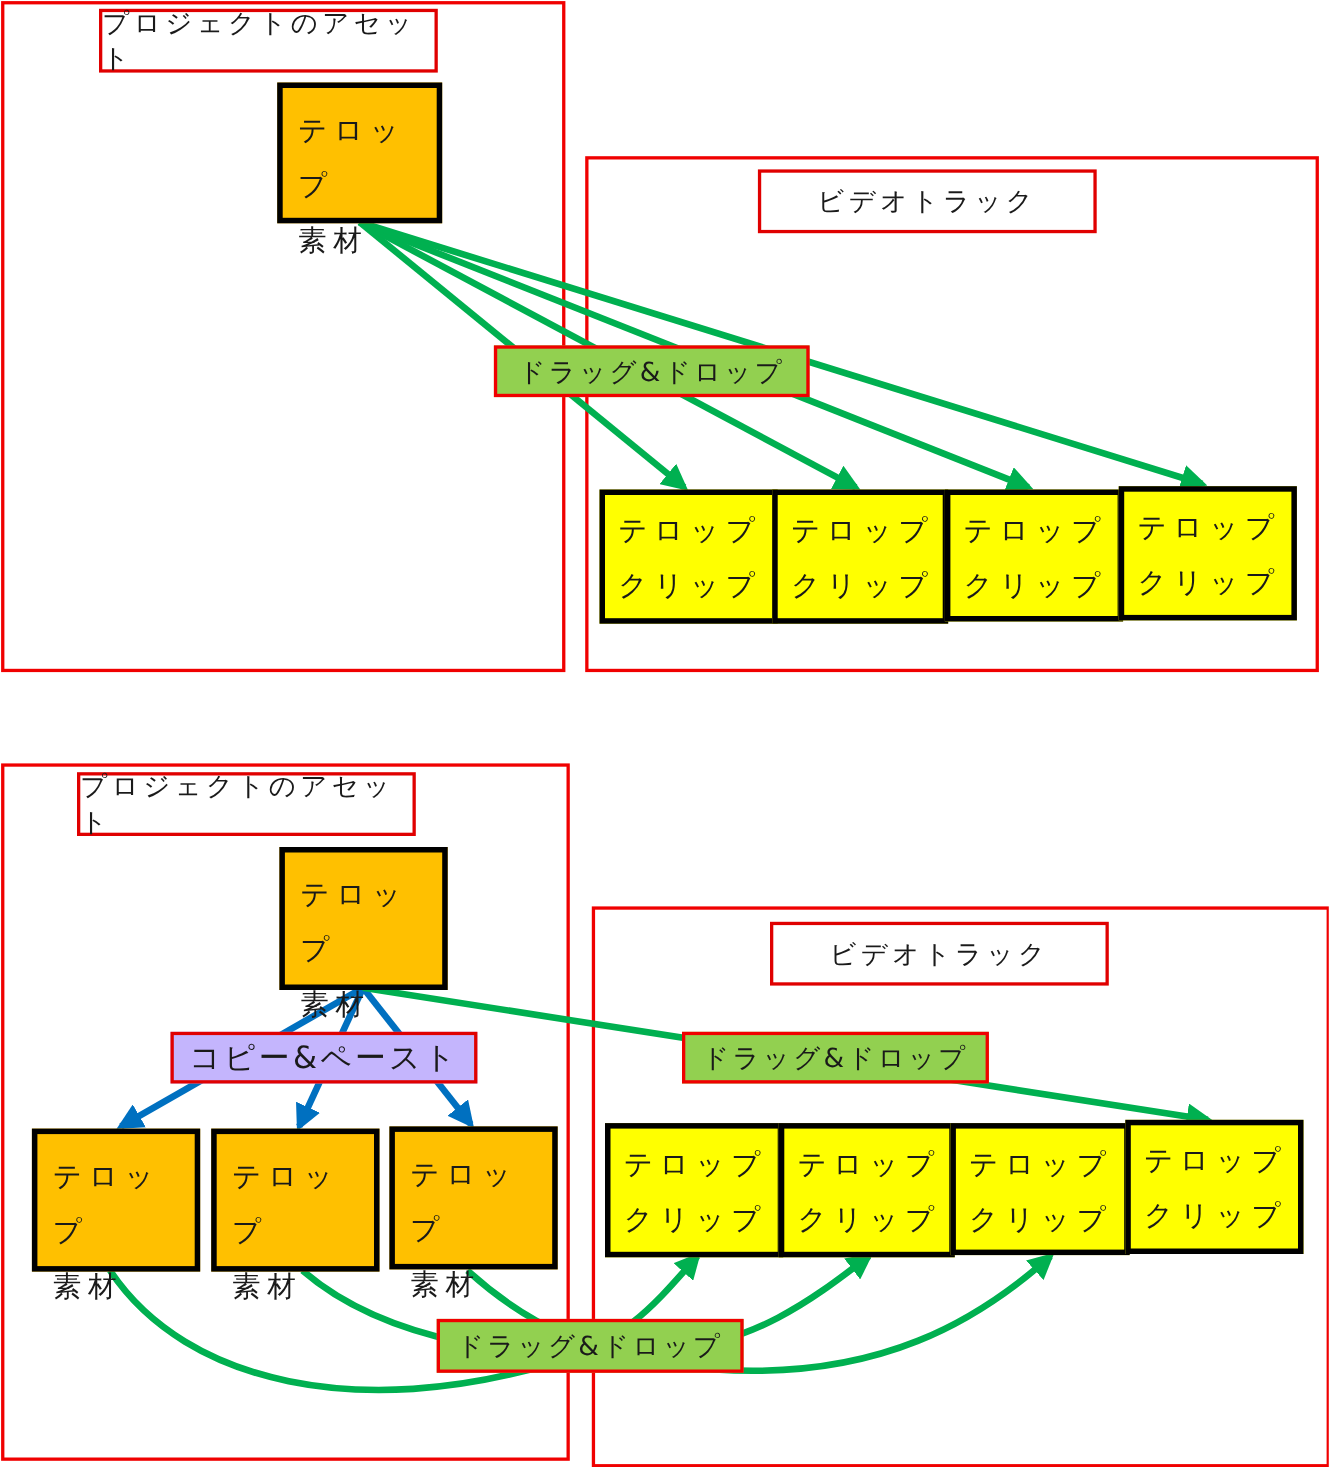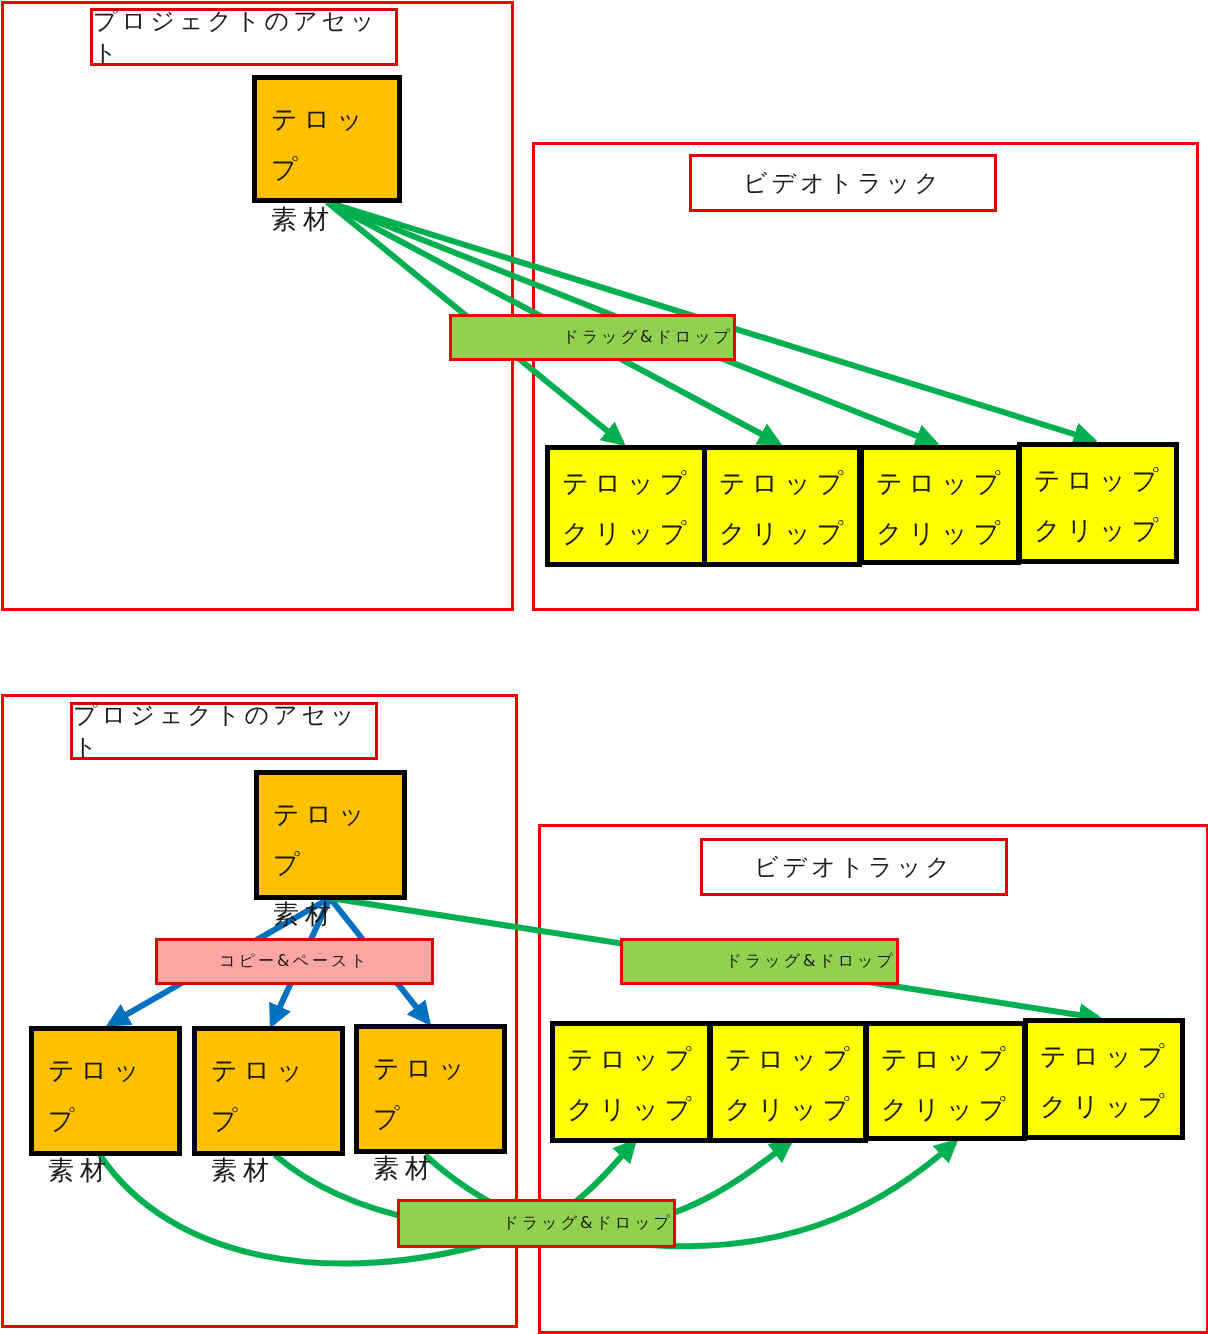--- a/index.html
+++ b/index.html
@@ -6,23 +6,23 @@
     body { width: 1208px; height: 1334px; position: relative; overflow: hidden;
            font-family: "DejaVu Sans", sans-serif; color: #1a1a1a; }
     .frame { position: absolute; border: 3px solid #f00000; box-sizing: border-box; background: transparent; }
     .title-box { position: absolute; border: 3px solid #e00000; box-sizing: border-box; background: #ffffff;
                  display: flex; align-items: center; justify-content: center; font-size: 24px; letter-spacing: 4px; z-index: 3; }
     .asset { position: absolute; background: #ffc000; border: 5px solid #000; box-sizing: border-box;
              font-size: 26px; letter-spacing: 6px; padding: 14px 0 0 14px; line-height: 50px; z-index: 3; }
     .clip { position: absolute; background: #ffff00; border: 5px solid #000; box-sizing: border-box;
             font-size: 26px; letter-spacing: 6px; padding: 8px 0 0 12px; line-height: 50px; z-index: 3; }
     .label-green { position: absolute; background: #92d050; border: 3px solid #f00000; box-sizing: border-box;
-                   display: flex; align-items: center; justify-content: flex-end; font-size: 16px; letter-spacing: 3px; z-index: 4; }
-    .label-blue { position: absolute; background: #fca5a5; border: 3px solid #e00000; box-sizing: border-box;
-                  display: flex; align-items: center; justify-content: center; font-size: 16px; letter-spacing: 3px; z-index: 4; }
+                   display: flex; align-items: center; justify-content: center; font-size: 24px; letter-spacing: 3px; z-index: 4; }
+    .label-blue { position: absolute; background: #c4b5fd; border: 3px solid #e00000; box-sizing: border-box;
+                  display: flex; align-items: center; justify-content: center; font-size: 28px; letter-spacing: 3px; z-index: 4; }
     svg.arrows { position: absolute; left: 0; top: 0; z-index: 2; }
   </style>
 </head>
 <body>
 
 <div class="frame" style="left:1px; top:1px; width:513px; height:610px;"></div>
 <div class="title-box" style="left:90px; top:8px; width:308px; height:58px;">
   <span>プロジェクトのアセット</span>
 </div>
 <div class="asset" style="left:252px; top:75px; width:150px; height:128px;">

